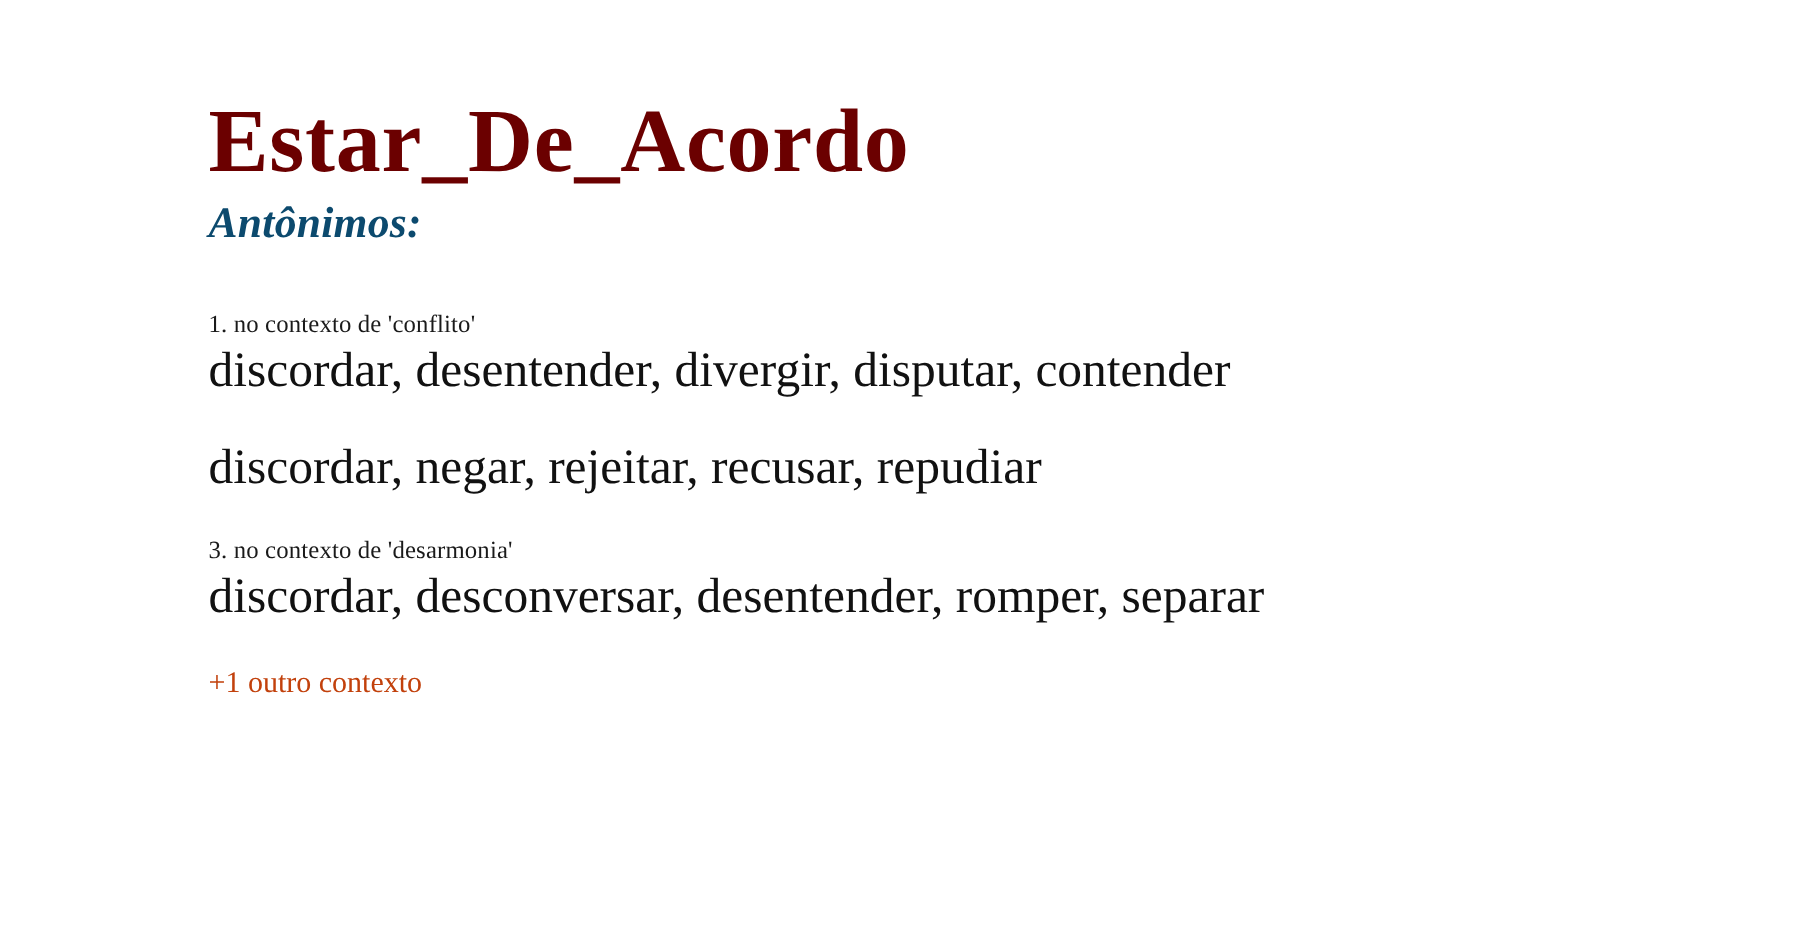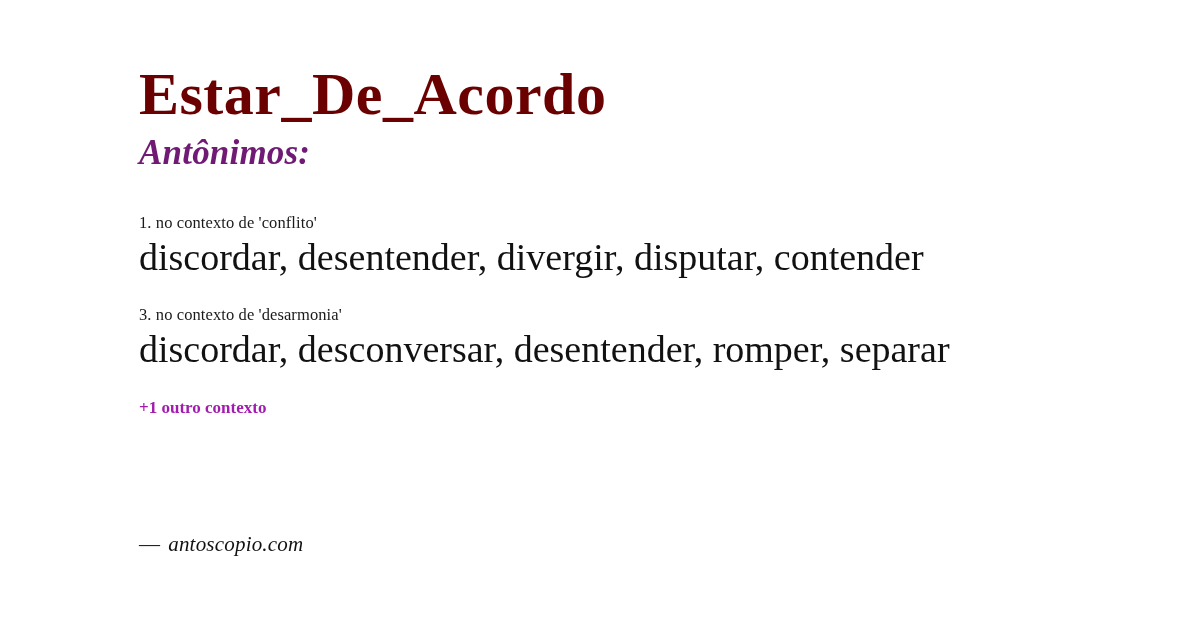--- a/index.html
+++ b/index.html
@@ -28,53 +28,52 @@
     line-height: 1.08;
     color: #6b0000;
     letter-spacing: 0.5px;
     margin: 0;
     white-space: nowrap;
   }
   .subtitle {
     font-family: "Liberation Serif", "DejaVu Serif", serif;
     font-weight: bold;
     font-style: italic;
-    font-size: 35px;
-    color: #701a75;
+    font-size: 29px;
+    color: #0c4a6e;
     margin: 6px 0 0 0;
     letter-spacing: 0.2px;
   }
   .senses {
     margin-top: 40px;
   }
   .sense {
     margin-bottom: 25px;
     margin-top: 12px;
   }
   .sense-head {
     font-family: "Liberation Serif", "DejaVu Serif", serif;
     font-size: 16.5px;
     color: #1a1a1a;
     margin: 0 0 1px 0;
     letter-spacing: 0.1px;
   }
   .sense-words {
     font-family: "Liberation Serif", "DejaVu Serif", serif;
-    font-size: 38px;
+    font-size: 33px;
     color: #111111;
     margin: 0;
     line-height: 1.22;
     white-space: nowrap;
   }
   .more {
     font-family: "Liberation Serif", "DejaVu Serif", serif;
-    font-size: 17px;
-    color: #a21caf;
+    font-size: 20px;
+    color: #c2410c;
     margin: 21px 0 0 0;
-    font-weight: bold;
   }
   .source {
     position: absolute;
     left: 139px;
     top: 532px;
     font-family: "Liberation Serif", "DejaVu Serif", serif;
     font-style: italic;
     font-size: 21px;
     color: #111111;
     letter-spacing: 0.2px;
@@ -93,28 +92,26 @@
   <div class="subtitle">Antônimos:</div>
 
   <div class="senses">
 
     <div class="sense">
       <p class="sense-head">1. no contexto de 'conflito'</p>
       <p class="sense-words">discordar, desentender, divergir, disputar, contender</p>
     </div>
 
     <div class="sense">
+      <p class="sense-words">discordar, negar, rejeitar, recusar, repudiar</p>
     </div>
 
     <div class="sense">
       <p class="sense-head">3. no contexto de 'desarmonia'</p>
       <p class="sense-words">discordar, desconversar, desentender, romper, separar</p>
     </div>
 
   </div>
 
   <p class="more">+1 outro contexto</p>
 
-  <div class="source">
-    <span class="dash">—</span><span>antoscopio.com</span>
-  </div>
 
 </div>
 
 </body></html>

